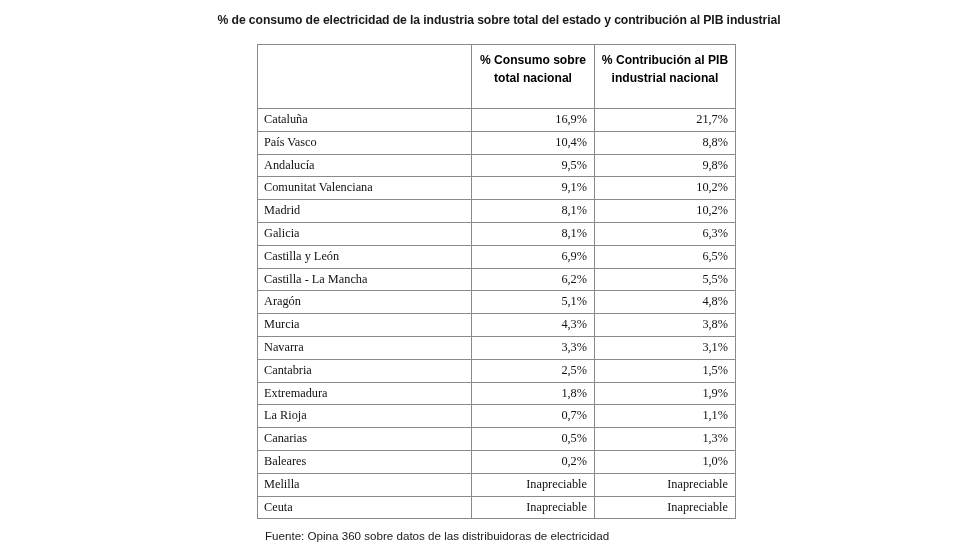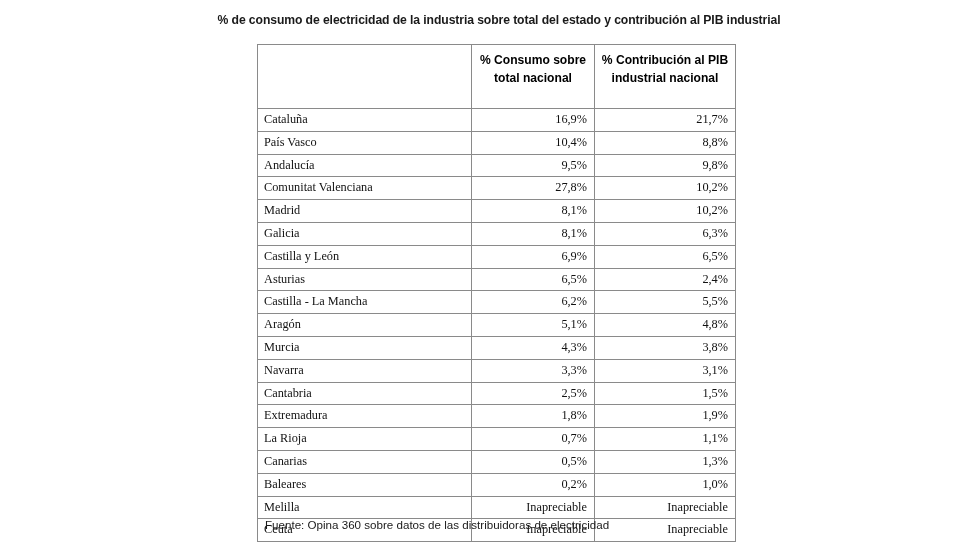--- a/index.html
+++ b/index.html
@@ -80,21 +80,21 @@
     text-align: left;
   }
   table.data-table tbody td.cell-value {
     text-align: right;
     padding-right: 7px;
   }
 
   #source-note {
     position: absolute;
     left: 265px;
-    top: 518px;
+    top: 529px;
     font-size: 11.6px;
     color: #1a1a1a;
     white-space: nowrap;
     text-align: right;
   }
 </style>
 </head>
 <body>
 
 <div id="page-title">% de consumo de electricidad de la industria sobre total del estado y contribución al PIB industrial</div>
@@ -124,44 +124,39 @@
         <td class="cell-value">10,4%</td>
         <td class="cell-value">8,8%</td>
       </tr>
       <tr>
         <td class="cell-region">Andalucía</td>
         <td class="cell-value">9,5%</td>
         <td class="cell-value">9,8%</td>
       </tr>
       <tr>
         <td class="cell-region">Comunitat Valenciana</td>
-        <td class="cell-value">27,8%</td>
+        <td class="cell-value">9,1%</td>
         <td class="cell-value">10,2%</td>
       </tr>
       <tr>
         <td class="cell-region">Madrid</td>
         <td class="cell-value">8,1%</td>
         <td class="cell-value">10,2%</td>
       </tr>
       <tr>
         <td class="cell-region">Galicia</td>
         <td class="cell-value">8,1%</td>
         <td class="cell-value">6,3%</td>
       </tr>
       <tr>
         <td class="cell-region">Castilla y León</td>
         <td class="cell-value">6,9%</td>
         <td class="cell-value">6,5%</td>
       </tr>
       <tr>
-        <td class="cell-region">Asturias</td>
-        <td class="cell-value">6,5%</td>
-        <td class="cell-value">2,4%</td>
-      </tr>
-      <tr>
         <td class="cell-region">Castilla - La Mancha</td>
         <td class="cell-value">6,2%</td>
         <td class="cell-value">5,5%</td>
       </tr>
       <tr>
         <td class="cell-region">Aragón</td>
         <td class="cell-value">5,1%</td>
         <td class="cell-value">4,8%</td>
       </tr>
       <tr>

